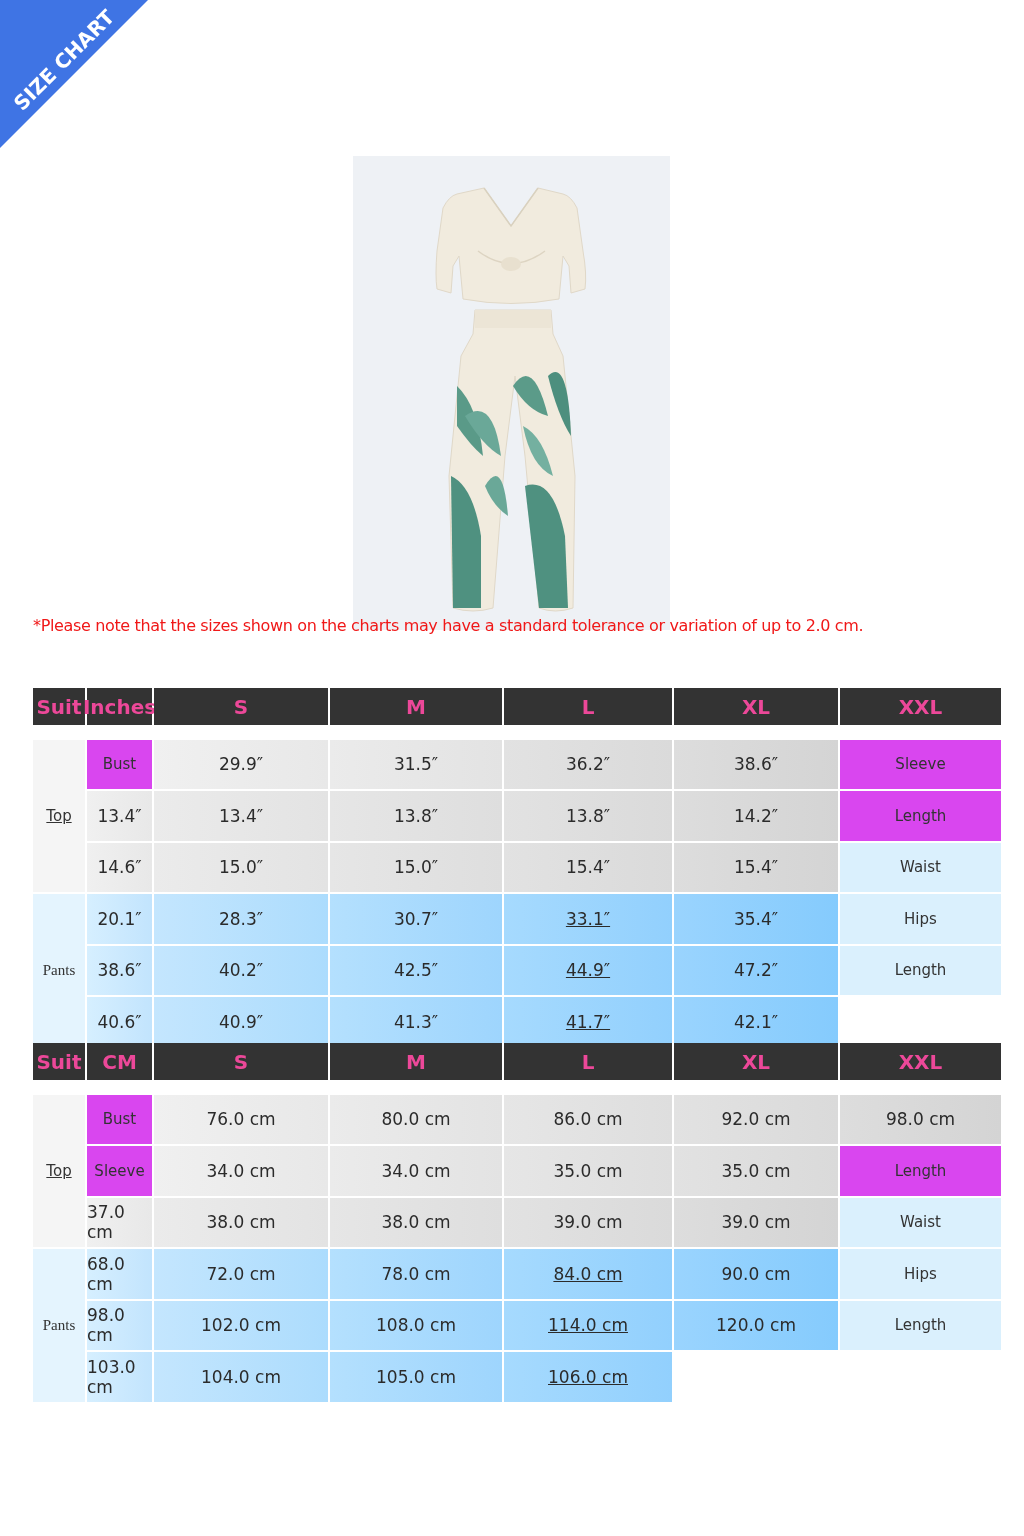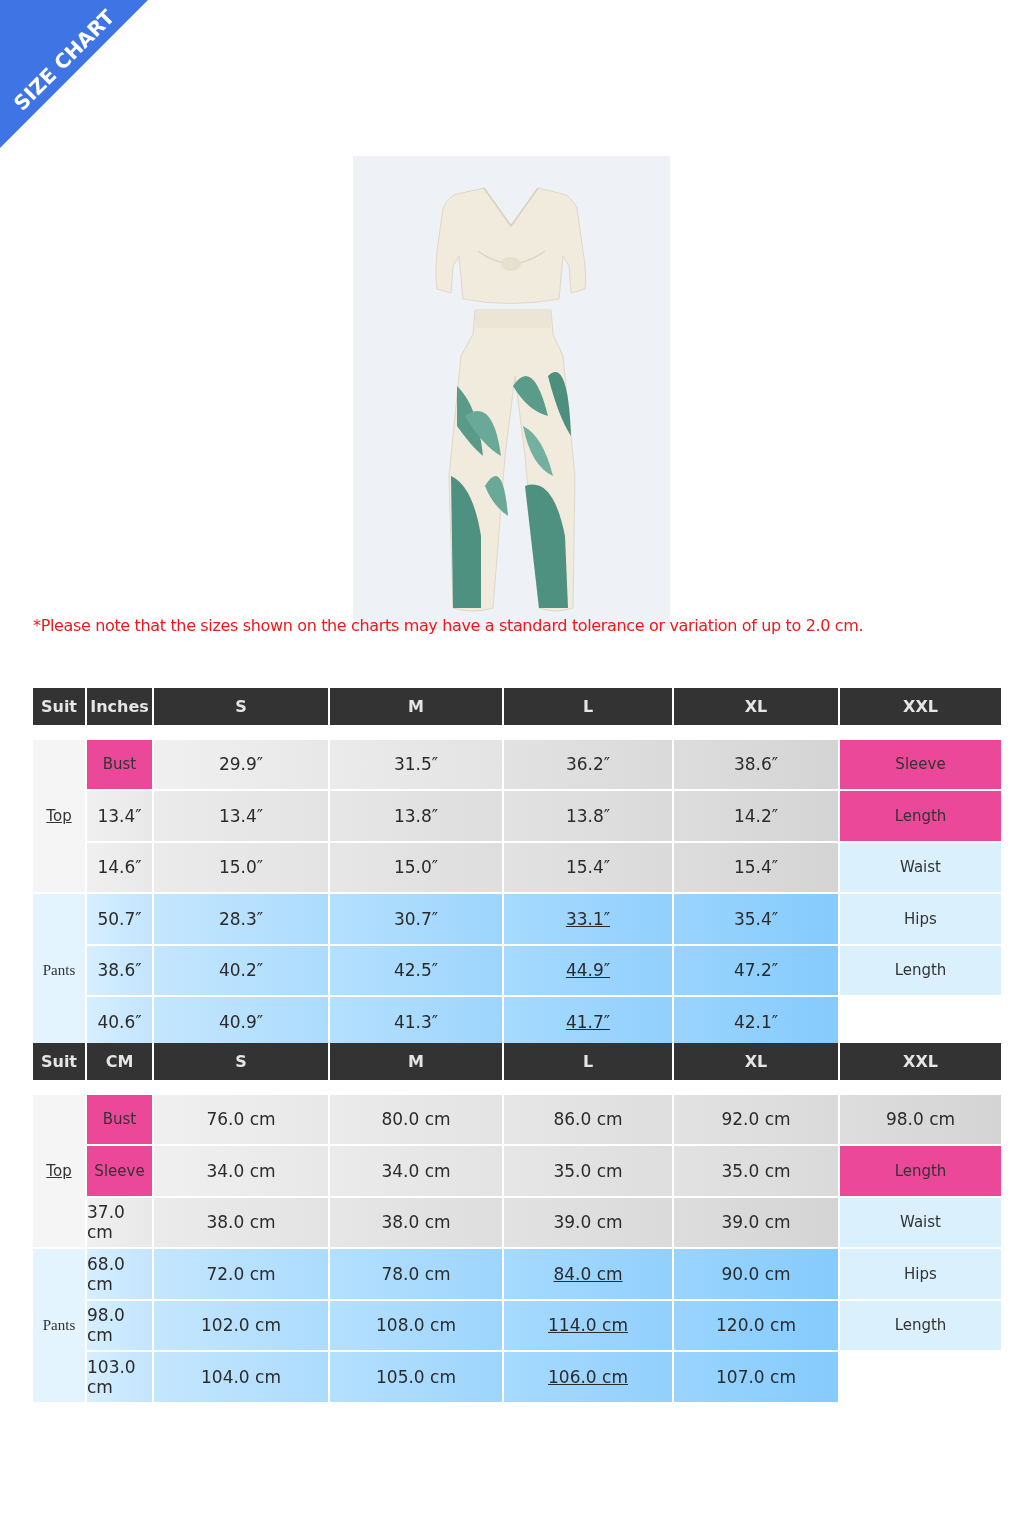--- a/index.html
+++ b/index.html
@@ -39,33 +39,33 @@
       display: grid;
       grid-template-columns: 52px 65px 174px 172px 168px 164px 161px;
       grid-auto-rows: 49.5px;
       gap: 2px;
       background: #ffffff;
     }
     .size-table.in { top: 688px; }
     .size-table.cm { top: 1043px; }
 
     .hcell {
-      background: #333333; color: #e5e5e5; font-weight: bold;
+      background: #333333; color: #ec4899; font-weight: bold;
       display: flex; align-items: center; justify-content: center;
-      font-size: 16px; height: 37px;
+      font-size: 20px; height: 37px;
     }
     .cell {
       display: flex; align-items: center; justify-content: center;
       font-size: 17px; color: #2b2b2b;
     }
     .cell.meas { font-size: 15px; color: #333; }
     .cell.group { font-size: 15px; color: #333; }
 
     
-    .t0 { background: #f5f5f5; text-decoration: underline; } .t1 { background: #ec4899; }
+    .t0 { background: #f5f5f5; text-decoration: underline; } .t1 { background: #d946ef; }
     .p0 { background: #e4f4fe; font-family: Liberation Serif, serif; } .p1 { background: #daf0fd; }
     .t2g { background: linear-gradient(90deg, #f0f0f0, #e8e8e8); }
     .t3g { background: linear-gradient(90deg, #ebebeb, #e3e3e3); }
     .t4g { background: linear-gradient(90deg, #e6e6e6, #dedede); }
     .t5g { background: linear-gradient(90deg, #e2e2e2, #dadada); }
     .t6g { background: linear-gradient(90deg, #dddddd, #d4d4d4); }
     .p2g { background: linear-gradient(90deg, #d6efff, #c2e4fd); }
     .p3g { background: linear-gradient(90deg, #c4e6fe, #acdcfd); }
     .p4g { background: linear-gradient(90deg, #b4e0fe, #9ed5fd); }
     .p5g { background: linear-gradient(90deg, #a6dafe, #92d0fd); text-decoration: underline; }
@@ -133,21 +133,21 @@
   <div class="cell meas t1">Length</div>
   <div class="cell t2g">14.6″</div>
   <div class="cell t3g">15.0″</div>
   <div class="cell t4g">15.0″</div>
   <div class="cell t5g">15.4″</div>
   <div class="cell t6g">15.4″</div>
 
   <div class="cell group p0" style="grid-row: 5 / span 3;">Pants</div>
 
   <div class="cell meas p1">Waist</div>
-  <div class="cell p2g">50.7″</div>
+  <div class="cell p2g">20.1″</div>
   <div class="cell p3g">28.3″</div>
   <div class="cell p4g">30.7″</div>
   <div class="cell p5g">33.1″</div>
   <div class="cell p6g">35.4″</div>
 
   <div class="cell meas p1">Hips</div>
   <div class="cell p2g">38.6″</div>
   <div class="cell p3g">40.2″</div>
   <div class="cell p4g">42.5″</div>
   <div class="cell p5g">44.9″</div>
@@ -206,14 +206,13 @@
   <div class="cell p3g">102.0 cm</div>
   <div class="cell p4g">108.0 cm</div>
   <div class="cell p5g">114.0 cm</div>
   <div class="cell p6g">120.0 cm</div>
 
   <div class="cell meas p1">Length</div>
   <div class="cell p2g">103.0 cm</div>
   <div class="cell p3g">104.0 cm</div>
   <div class="cell p4g">105.0 cm</div>
   <div class="cell p5g">106.0 cm</div>
-  <div class="cell p6g">107.0 cm</div>
 </div>
 
 </body></html>

